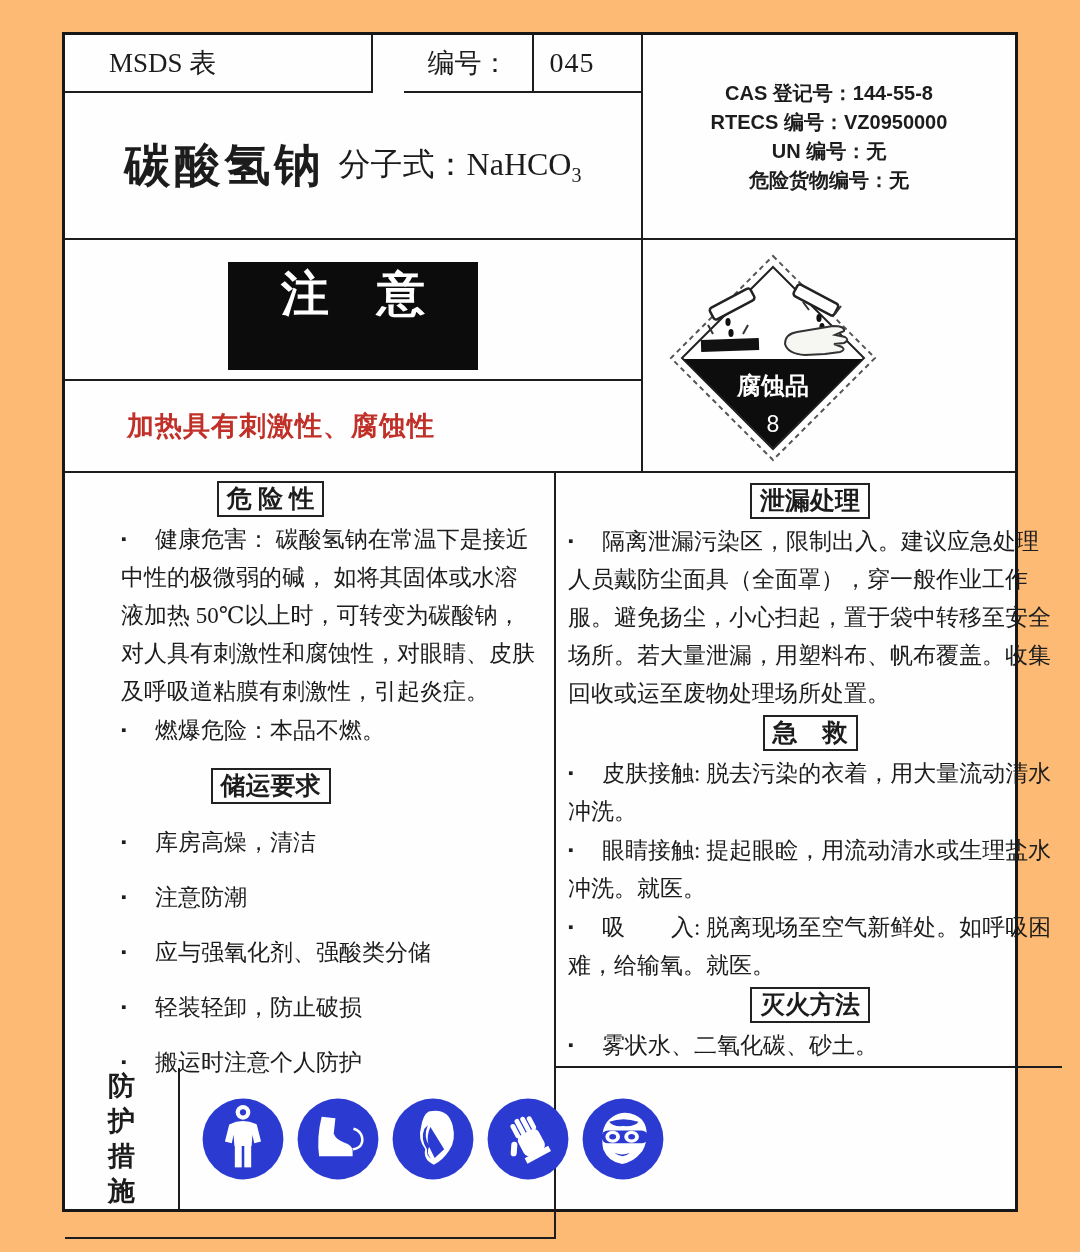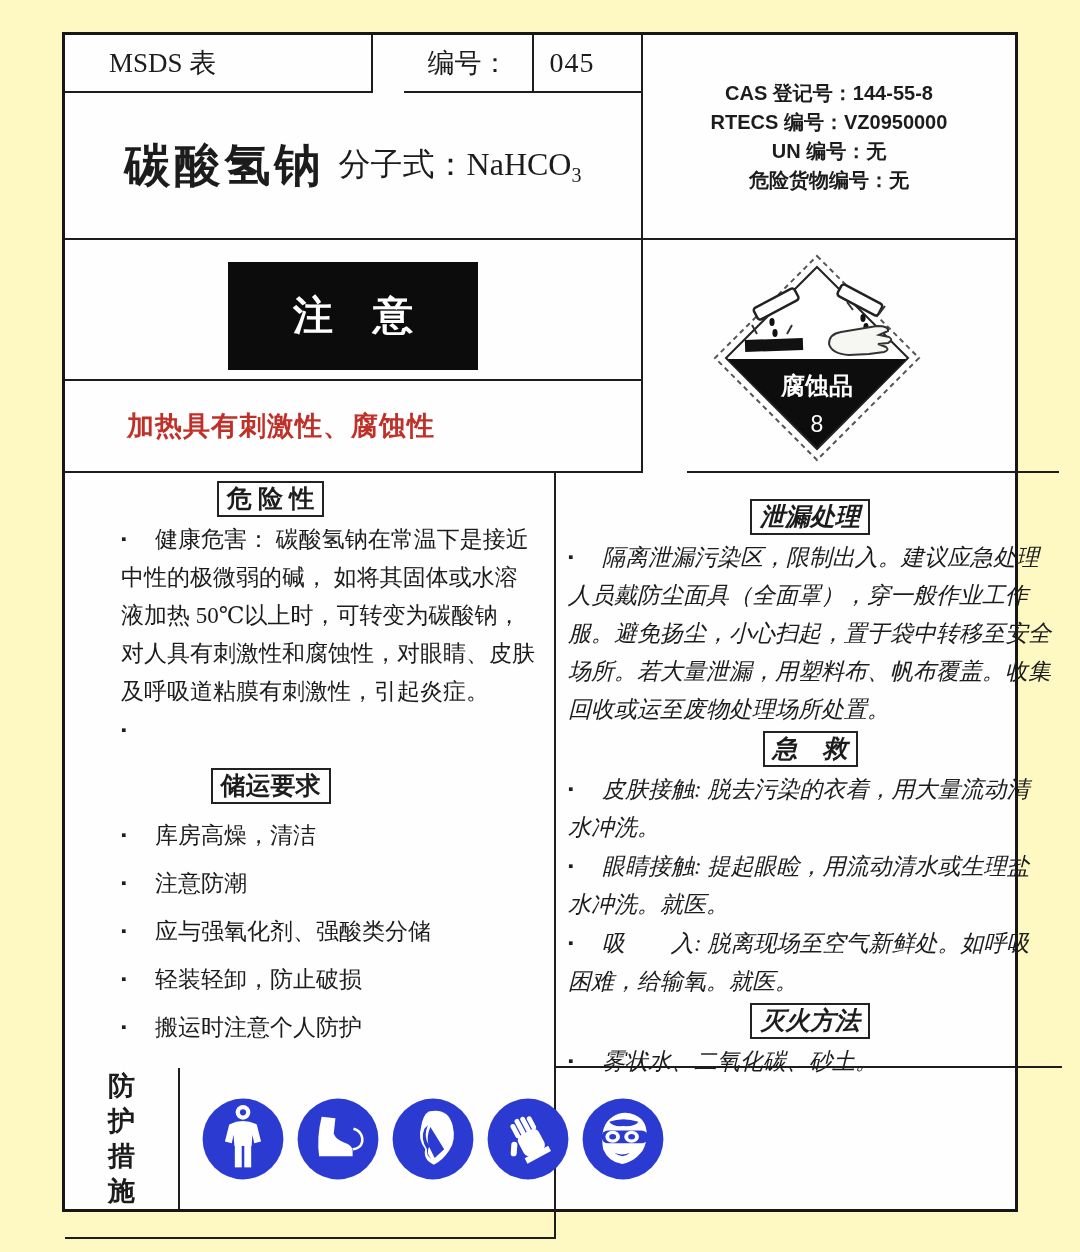--- a/index.html
+++ b/index.html
@@ -1,18 +1,18 @@
 <!DOCTYPE html>
 <html><head>
 <meta charset="utf-8">
 <style>
   * { margin:0; padding:0; box-sizing:border-box; }
   html,body { background:#ffffff; }
   .page {
-    position:relative; width:1080px; height:1252px; background:#fef9c3;
+    position:relative; width:1080px; height:1252px; background:#fdba74;
     font-family:"Liberation Serif","DejaVu Serif",serif; color:#1c1c1c; overflow:hidden;
   }
   .sheet {
     position:absolute; left:62px; top:32px; width:956px; height:1180px;
     border:3px solid #171717; background:#fefefe;
   }
   .cell { position:absolute; }
   .br { border-right:2px solid #1d1d1d; }
   .bb { border-bottom:2px solid #1d1d1d; }
 
@@ -22,39 +22,39 @@
   .c-numval { left:438px; top:0; width:140px; height:58px; display:flex; align-items:center; justify-content:center; font-size:28px; letter-spacing:1px; }
   .c-ids    { left:578px; top:0; width:372px; height:205px; display:flex; flex-direction:column; justify-content:center; align-items:center; gap:0;
               font-family:"Liberation Sans","DejaVu Sans",sans-serif; font-weight:700; font-size:20px; line-height:1.45; }
   
   .c-title  { left:0; top:58px; width:578px; height:147px; display:flex; flex-direction:row; align-items:center; justify-content:center; gap:14px; }
   .name     { font-size:46px; font-weight:700; letter-spacing:4px; }
   .formula  { font-size:32px; }
   .formula sub { font-size:20px; }
   
   .c-signal { left:0; top:205px; width:578px; height:141px; display:flex; align-items:center; justify-content:center; }
-  .signal-box { width:250px; height:108px; background:#0c0c0c; color:#ffffff; display:flex; align-items:center; justify-content:center;
-               font-size:40px; font-weight:700; margin-top:12px; }
+  .signal-box { width:250px; height:108px; background:#0c0c0c; color:#ffffff; display:flex; justify-content:center;
+               font-size:48px; font-weight:700; margin-top:12px; }
   .c-hazline { left:0; top:346px; width:578px; height:92px; display:flex; align-items:center; padding-left:62px;
                color:#c03028; font-size:27px; font-weight:700; letter-spacing:1px; }
-  .c-diamond { left:578px; top:205px; width:372px; height:233px;margin-left:44px; }
+  .c-diamond { left:578px; top:205px; width:372px; height:233px; }
   .c-diamond svg { position:absolute; left:24px; top:12px; }
 
   
   .c-bodyl { left:0;    top:438px; width:491px; height:766px; padding:6px 14px 0 56px; font-size:23px; line-height:38px; }
-  .c-bodyr { left:491px; top:438px; width:506px; height:595px; padding:24px 10px 0 12px; font-size:23px; line-height:38px;font-style:italic; }
+  .c-bodyr { left:491px; top:438px; width:506px; height:595px; padding:8px 10px 0 12px; font-size:23px; line-height:38px; }
   .hdr-wrap { text-align:center; }
   .hdr-box { display:inline-block; border:2px solid #222; padding:0 8px; font-size:25px; font-weight:700; line-height:32px; margin:2px 0 3px 0; }
   .c-bodyl .hdr-wrap { margin-right:120px; }
   p.item { text-align:left; }
   .blt::before { content:"▪"; font-size:15px; vertical-align:3px; }
   .blt { display:inline-block; width:34px; }
   .gap-lg { margin-top:36px; }
   .gap-md { margin-top:16px; }
-  .storage .item { margin-top:9px; }
+  .storage .item { margin-top:16px; }
 
   
   .c-ppelbl { left:0; top:1033px; width:115px; height:141px; display:flex; align-items:center; justify-content:center; }
   .ppelbl-text { width:32px; font-size:27px; font-weight:700; line-height:35px; word-break:break-all; text-align:center; }
   .c-ppeicons { left:115px; top:1033px; width:835px; height:141px; display:flex; align-items:center; gap:9px; padding-left:20px; }
   .ppe { width:86px; height:86px; }
 </style>
 </head>
 <body>
 
@@ -112,21 +112,21 @@
         <path d="M46 82 l-5 -9 M76 82 l5 -9 M142 58 l-6 -8 M168 62 l6 -8" stroke="#333" stroke-width="2" fill="none"></path>
         <path d="M118 92 Q118 82 130 80 L166 74 Q178 74 177 79 L168 83 L178 85 Q183 88 177 91 L167 92 L175 95 Q179 98 173 100 L158 102 L138 103 Q121 102 118 92 Z" fill="#f6f6f2" stroke="#333" stroke-width="2"></path>
         <text x="106" y="142" text-anchor="middle" fill="#ffffff" font-size="24" font-weight="bold" font-family="Liberation Sans, sans-serif">腐蚀品</text>
         <text x="106" y="180" text-anchor="middle" fill="#ffffff" font-size="23" font-family="Liberation Sans, sans-serif">8</text>
       </svg>
     </div>
 
     <div class="cell c-bodyl br bb">
       <div class="hdr-wrap"><span class="hdr-box">危 险 性</span></div>
       <p class="item"><span class="blt"></span><span>健康危害： 碳酸氢钠在常温下是接近中性的极微弱的碱， 如将其固体或水溶液加热 50℃以上时，可转变为碳酸钠，对人具有刺激性和腐蚀性，对眼睛、皮肤及呼吸道粘膜有刺激性，引起炎症。</span></p>
-      <p class="item"><span class="blt"></span></p>
+      <p class="item"><span class="blt"></span><span>燃爆危险：本品不燃。</span></p>
       <div class="hdr-wrap gap-md"><span class="hdr-box">储运要求</span></div>
       <div class="storage">
         <p class="item gap-lg"><span class="blt"></span><span>库房高燥，清洁</span></p>
         <p class="item gap-lg"><span class="blt"></span><span>注意防潮</span></p>
         <p class="item gap-md"><span class="blt"></span><span>应与强氧化剂、强酸类分储</span></p>
         <p class="item"><span class="blt"></span><span>轻装轻卸，防止破损</span></p>
         <p class="item"><span class="blt"></span><span>搬运时注意个人防护</span></p>
       </div>
     </div>
 

